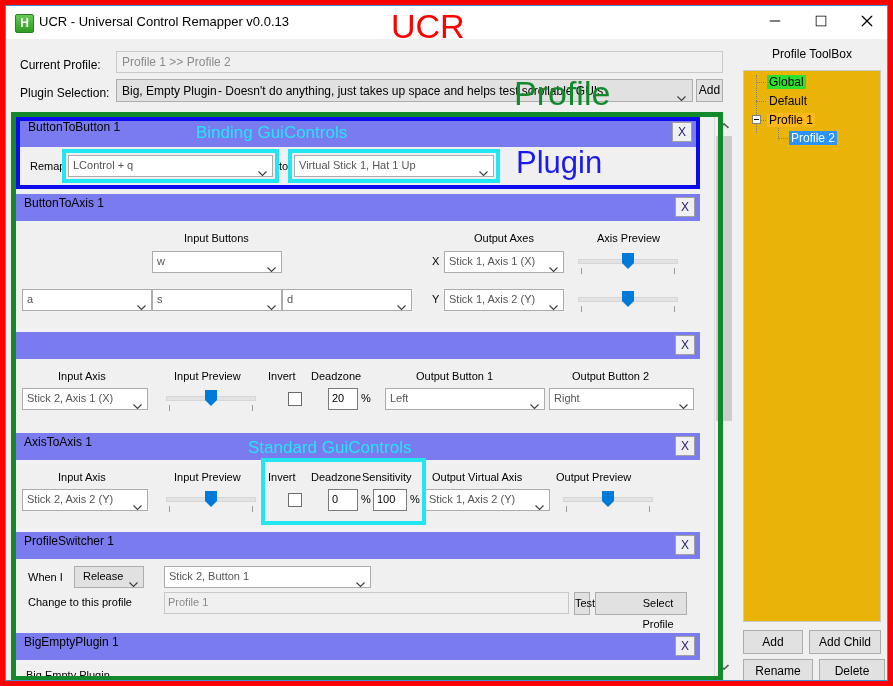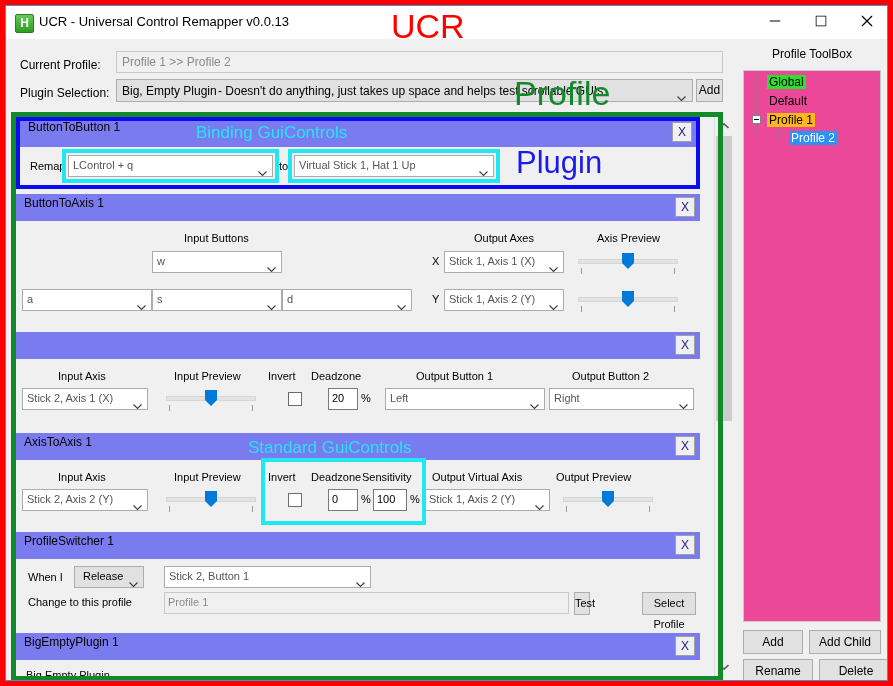--- a/index.html
+++ b/index.html
@@ -117,21 +117,21 @@
   #plist-scroll .sbtn{position:absolute;left:0;width:18px;height:18px;background:#f0f0f0;}
   #plist-scroll .sbtn svg{position:absolute;left:4px;top:6px;}
   #plist-up{top:0;}
   #plist-down{bottom:0;}
   #plist-thumb{position:absolute;left:1px;top:19px;width:16px;height:285px;background:#cdcdcd;}
   
   #toolbox{position:absolute;left:731px;top:33px;width:150px;height:643px;background:#f0f0f0;}
   #toolbox-title{position:absolute;left:0;top:8px;width:150px;text-align:center;font-size:12px;color:#000;}
   #tree{
     position:absolute;left:6px;top:31px;width:138px;height:552px;
-    background:#ec4899;border:1px solid #c9c9c9;box-sizing:border-box;overflow:hidden;
+    background:#eab308;border:1px solid #c9c9c9;box-sizing:border-box;overflow:hidden;
   }
   .tnode{position:absolute;font-size:12px;white-space:nowrap;padding:0 2px;}
   .tdash{position:absolute;border-top:1px dotted #808080;height:0;}
   .tvert{position:absolute;border-left:1px dotted #808080;width:0;}
   .texp{position:absolute;width:9px;height:9px;border:1px solid #808080;background:#fff;box-sizing:border-box;}
   .texp:before{content:"";position:absolute;left:1px;top:3px;width:5px;height:1px;background:#000;}
   .tb-btn{
     position:absolute;height:24px;background:#e1e1e1;border:1px solid #adadad;box-sizing:border-box;
     font-size:12px;text-align:center;line-height:22px;color:#000;
   }
@@ -400,21 +400,21 @@
           <span class="cv">Stick 2, Button 1</span>
           <span class="carr"><svg width="9" height="6" viewBox="0 0 9 6">
                 <polyline points="0.5,0.5 4.5,4.5 8.5,0.5" fill="none" stroke="#3d3d3d" stroke-width="1.1"></polyline>
               </svg></span>
         </div>
         <div class="clabel" style="left:12px;top:37px;">Change to this profile</div>
         <div class="txtbox" style="left:148px;top:33px;width:405px;background:#f0f0f0;border-color:#c8c8c8;">
           <span class="cv" style="color:#8a8a8a;">Profile 1</span>
         </div>
         <div class="btn" style="left:558px;top:33px;width:16px;">Test</div>
-        <div class="btn" style="left:626px;top:33px;width:54px;">Select Profile</div>
+        <div class="btn" style="left:579px;top:33px;width:92px;padding-left:34px;">Select Profile</div>
       </div>
     </div>
 
     <div class="plugin" style="top:516px;height:60px;">
       <div class="p-head">
         <div class="p-title">BigEmptyPlugin 1</div>
         <div class="p-close">X</div>
       </div>
       <div class="p-body" style="height:33px;">
         <div class="clabel" style="left:10px;top:9px;">Big Empty Plugin</div>
@@ -453,16 +453,16 @@
 
       <div class="tnode" style="left:23px;top:4px;background:#2ee02e;color:#000;">Global</div>
       <div class="tnode" style="left:23px;top:23px;color:#000;">Default</div>
       <div class="tnode" style="left:23px;top:42px;background:#ffb819;color:#000;">Profile 1</div>
       <div class="tnode" style="left:45px;top:60px;background:#2a93f5;color:#fff;">Profile 2</div>
     </div>
 
     <div class="tb-btn" style="left:6px;top:591px;width:60px;">Add</div>
     <div class="tb-btn" style="left:72px;top:591px;width:72px;">Add Child</div>
     <div class="tb-btn" style="left:6px;top:620px;width:70px;">Rename</div>
-    <div class="tb-btn" style="left:82px;top:620px;width:74px;">Delete</div>
+    <div class="tb-btn" style="left:82px;top:620px;width:66px;">Delete</div>
   </div>
 
 </div>
 
 </body></html>

